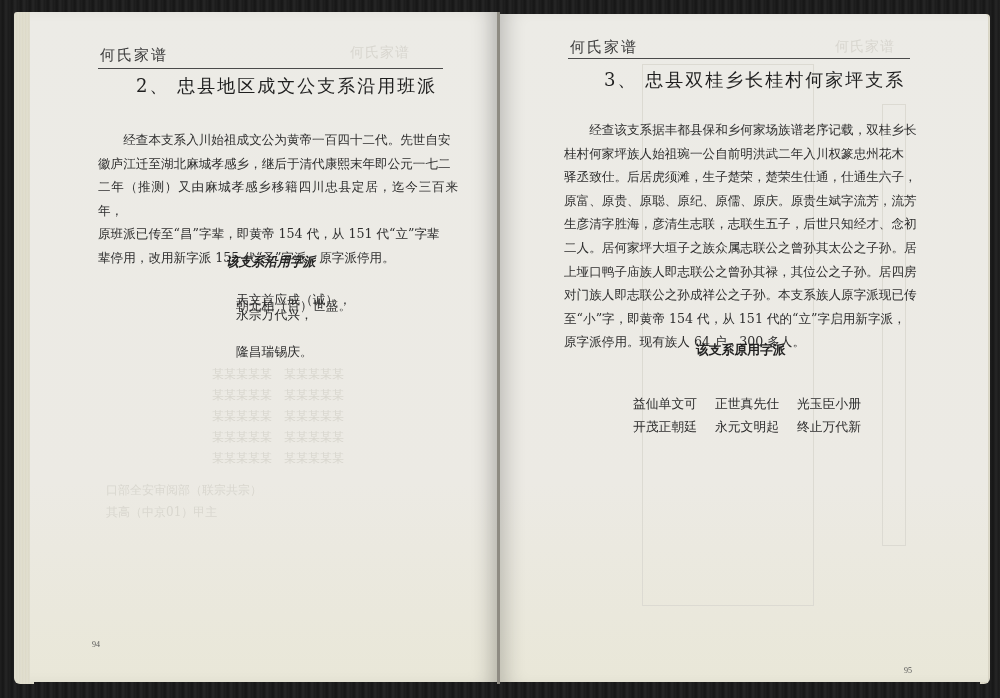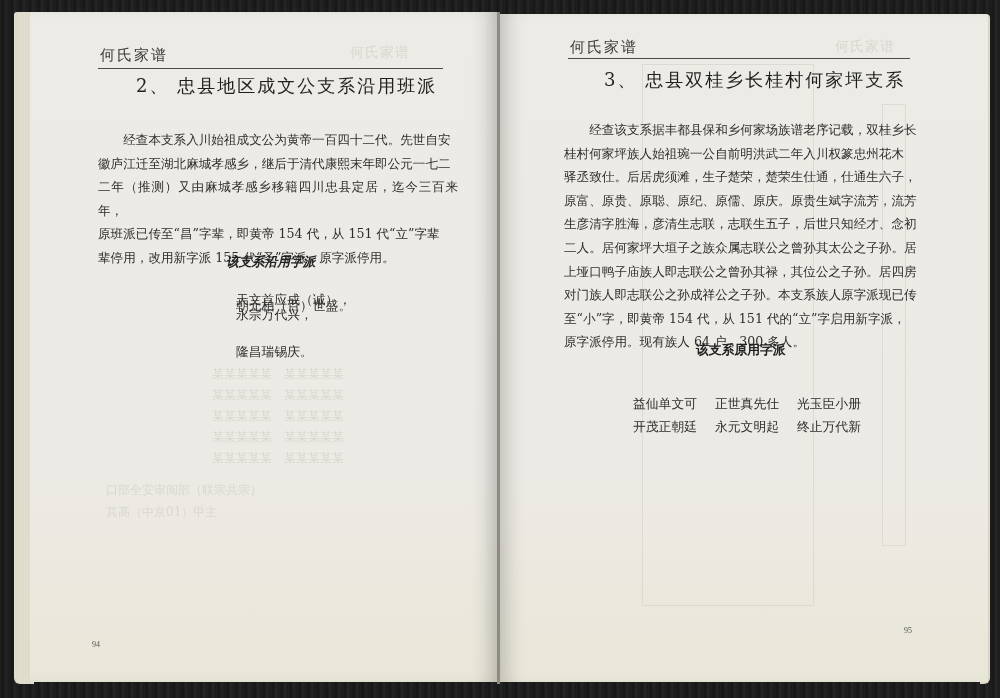--- a/index.html
+++ b/index.html
@@ -139,14 +139,14 @@
     <span>益仙单文可</span>
     <span>正世真先仕</span>
     <span>光玉臣小册</span>
   </div>
   <div class="pai-row" style="left:133px; top:373px;">
     <span>开茂正朝廷</span>
     <span>永元文明起</span>
     <span>终止万代新</span>
   </div>
 
-  <div class="page-no" style="left:404px; top:612px;">95</div>
+  <div class="page-no" style="left:404px; top:652px;">95</div>
 </div>
 
 </body></html>

